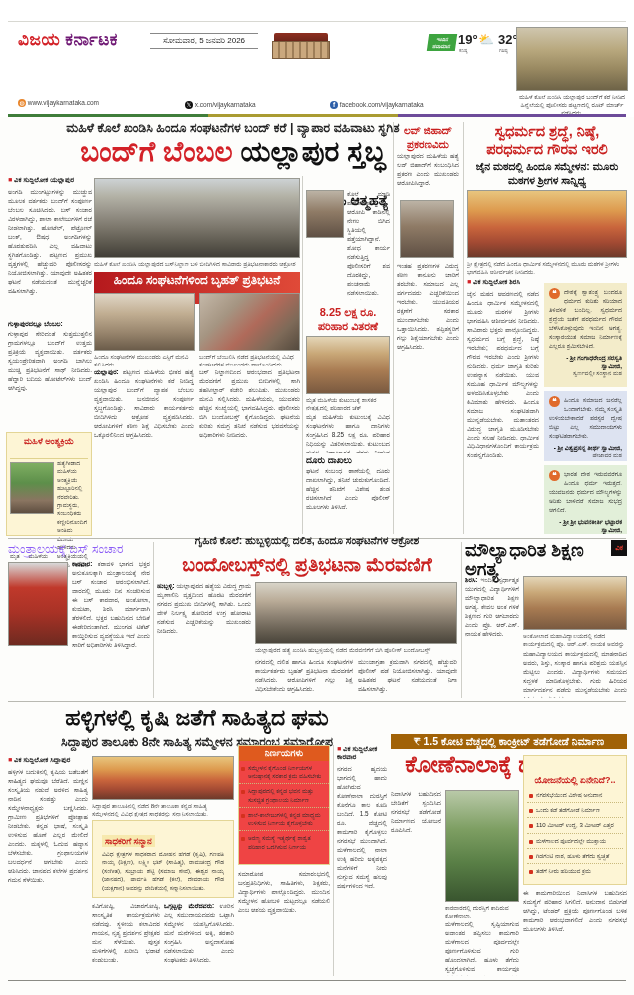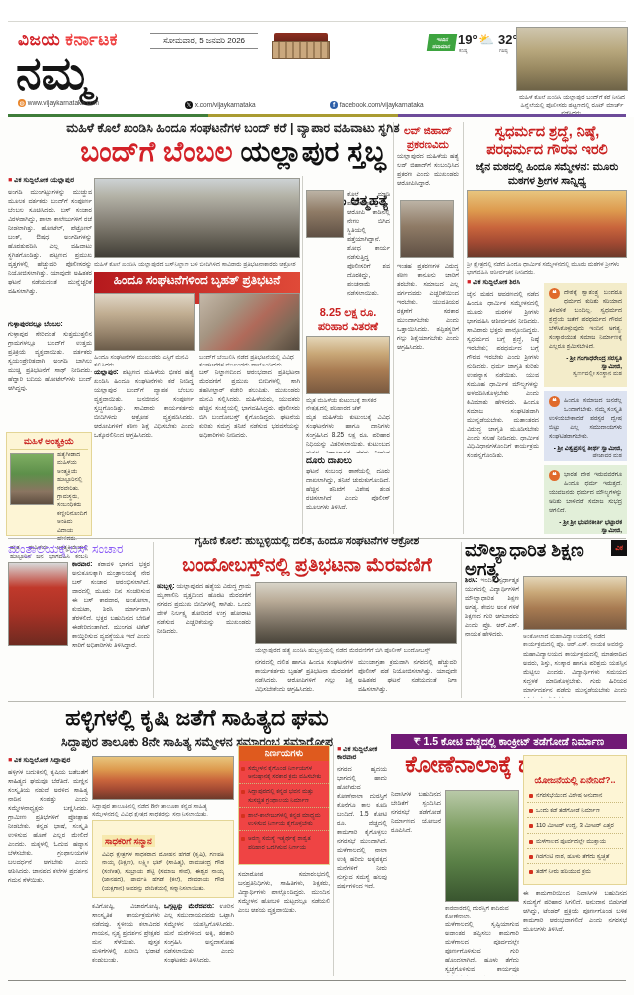--- a/index.html
+++ b/index.html
@@ -36,23 +36,22 @@
   .nirnaya-item:before{content:"";position:absolute;left:2px;top:6px;width:4px;height:4px;background:#d4311e;border-radius:1px;}
 </style>
 </head>
 <body>
 
 <div class="abs" style="left:0;top:0;width:634px;height:117px;background:#fff;">
   <div class="abs hline" style="left:8px;top:21px;width:618px;background:#d8d8d2;"></div>
 
   <div class="abs" style="left:18px;top:30px;font-size:17px;font-weight:bold;letter-spacing:0.5px;">
     <span style="color:#d32127;">ವಿಜಯ</span>
-    <span style="color:#ef4444;">ಕರ್ನಾಟಕ</span>
-  </div>
-  <div class="abs" style="left:16px;top:46px;font-size:46px;font-weight:bold;color:#151515;">ನಮ್ಮ</div>
+    <span style="color:#701a75;">ಕರ್ನಾಟಕ</span>
+  </div>
   <div class="abs" style="left:18px;top:99px;font-size:6.5px;color:#444;">
     <span style="display:inline-block;width:8px;height:8px;border-radius:50%;background:#e8852b;color:#fff;font-size:6px;text-align:center;line-height:8px;vertical-align:middle;">◍</span>
     <span>www.vijaykarnataka.com</span>
   </div>
 
   <div class="abs" style="left:150px;top:33px;width:108px;border-top:1px solid #888;border-bottom:1px solid #888;text-align:center;font-size:8px;font-weight:normal;color:#222;padding:2px 0;">
     <span>ಸೋಮವಾರ, 5 ಜನವರಿ 2026</span>
   </div>
 
   <div class="abs" style="left:272px;top:33px;width:58px;height:26px;">
@@ -96,21 +95,21 @@
 </div>
 
 <div class="abs byline" style="left:8px;top:176px;width:84px;">
   <span class="dot">■</span><span>ವಿಕ ಸುದ್ದಿಲೋಕ ಯಲ್ಲಾಪುರ</span>
 </div>
 <div class="abs body-txt" style="left:8px;top:188px;width:84px;height:130px;">ಅಂಗಡಿ ಮುಂಗಟ್ಟುಗಳನ್ನು ಮುಚ್ಚುವ ಮೂಲಕ ವರ್ತಕರು ಬಂದ್‌ಗೆ ಸಂಪೂರ್ಣ ಬೆಂಬಲ ಸೂಚಿಸಿದರು. ಬಸ್ ಸಂಚಾರ ವಿರಳವಾಗಿದ್ದು, ಶಾಲಾ ಕಾಲೇಜುಗಳಿಗೆ ರಜೆ ನೀಡಲಾಗಿತ್ತು. ಹೋಟೆಲ್, ಪೆಟ್ರೋಲ್ ಬಂಕ್, ಔಷಧ ಅಂಗಡಿಗಳನ್ನು ಹೊರತುಪಡಿಸಿ ಎಲ್ಲ ವಹಿವಾಟು ಸ್ಥಗಿತಗೊಂಡಿತ್ತು. ಪಟ್ಟಣದ ಪ್ರಮುಖ ವೃತ್ತಗಳಲ್ಲಿ ಹೆಚ್ಚುವರಿ ಪೊಲೀಸರನ್ನು ನಿಯೋಜಿಸಲಾಗಿತ್ತು. ಯಾವುದೇ ಅಹಿತಕರ ಘಟನೆ ನಡೆಯದಂತೆ ಮುನ್ನೆಚ್ಚರಿಕೆ ವಹಿಸಲಾಗಿತ್ತು.</div>
 <div class="abs" style="left:8px;top:320px;width:84px;font-size:6.6px;font-weight:bold;color:#000;">ಗುಳ್ಳಾಪುರದಲ್ಲೂ ಬೆಂಬಲ:</div>
 <div class="abs body-txt" style="left:8px;top:330px;width:84px;height:98px;">ಗುಳ್ಳಾಪುರ ಸೇರಿದಂತೆ ಸುತ್ತಮುತ್ತಲಿನ ಗ್ರಾಮಗಳಲ್ಲೂ ಬಂದ್‌ಗೆ ಉತ್ತಮ ಪ್ರತಿಕ್ರಿಯೆ ವ್ಯಕ್ತವಾಯಿತು. ವರ್ತಕರು ಸ್ವಯಂಪ್ರೇರಿತವಾಗಿ ಅಂಗಡಿ ಬಾಗಿಲು ಮುಚ್ಚಿ ಪ್ರತಿಭಟನೆಗೆ ಸಾಥ್ ನೀಡಿದರು. ಹೆದ್ದಾರಿ ಬದಿಯ ಹೋಟೆಲ್‌ಗಳು ಬಂದ್ ಆಗಿದ್ದವು.</div>
 
 <div class="abs yellow-box" style="left:6px;top:432px;width:86px;height:104px;padding:3px;">
-  <div class="ctr red-h" style="font-size:8.5px;border-bottom:1px solid #e0d28e;padding-bottom:2px;">ಮಹಿಳೆ ಅಂತ್ಯಕ್ರಿಯೆ</div>
+  <div class="ctr red-h" style="font-size:8.5px;border-bottom:1px solid #e0d28e;padding-bottom:11px;">ಮಹಿಳೆ ಅಂತ್ಯಕ್ರಿಯೆ</div>
   <div class="photo ph-woman" style="width:44px;height:52px;float:left;margin:3px 3px 1px 0;"></div>
   <div class="body-txt" style="font-size:6px;">ಹತ್ಯೆಗೀಡಾದ ಮಹಿಳೆಯ ಅಂತ್ಯಕ್ರಿಯೆ ಹುಟ್ಟೂರಿನಲ್ಲಿ ನೆರವೇರಿತು. ಗ್ರಾಮಸ್ಥರು, ಸಂಬಂಧಿಕರು ಕಣ್ಣೀರಿನೊಂದಿಗೆ ಅಂತಿಮ ವಿದಾಯ ಹೇಳಿದರು.</div>
   <div class="body-txt" style="font-size:6px;clear:both;margin-top:1px;">ಮೃತ ಮಹಿಳೆಯ ಅಂತ್ಯಕ್ರಿಯೆಯಲ್ಲಿ ಹುಟ್ಟೂರಿನ ಜನ ಭಾಗವಹಿಸಿ ಕಂಬನಿ ಮಿಡಿದರು.</div>
 </div>
 
 <div class="abs photo ph-crowd" style="left:94px;top:178px;width:206px;height:80px;"></div>
 <div class="abs cap" style="left:94px;top:260px;width:206px;height:10px;font-weight:normal;">ಮಹಿಳೆ ಕೊಲೆ ಖಂಡಿಸಿ ಯಲ್ಲಾಪುರದ ಬಸ್‌ನಿಲ್ದಾಣ ಬಳಿ ಬೀದಿಗಿಳಿದ ಸಾವಿರಾರು ಪ್ರತಿಭಟನಾಕಾರರು ಆಕ್ರೋಶ ವ್ಯಕ್ತಪಡಿಸಿದರು.</div>
 <div class="abs ctr" style="left:94px;top:272px;width:206px;height:32px;background:linear-gradient(90deg,#b5191d,#e04a38);color:#fff;font-size:12px;font-weight:bold;line-height:17px;">ಹಿಂದೂ ಸಂಘಟನೆಗಳಿಂದ ಬೃಹತ್ ಪ್ರತಿಭಟನೆ</div>
 <div class="abs photo ph-meeting" style="left:94px;top:293px;width:101px;height:58px;"></div>
 <div class="abs photo ph-banner" style="left:199px;top:293px;width:101px;height:58px;"></div>
@@ -233,21 +232,21 @@
   <div class="nirnaya-item" style="border-bottom:none;">ಅರಣ್ಯ ಸಮಸ್ಯೆ ಇತ್ಯರ್ಥಕ್ಕೆ ಶಾಶ್ವತ ಪರಿಹಾರ ಒದಗಿಸುವ ನಿರ್ಣಯ</div>
 </div>
 <div class="abs body-txt" style="left:238px;top:870px;width:92px;height:106px;">ಸಮಾರೋಪ ಸಮಾರಂಭದಲ್ಲಿ ಜನಪ್ರತಿನಿಧಿಗಳು, ಸಾಹಿತಿಗಳು, ಶಿಕ್ಷಕರು, ವಿದ್ಯಾರ್ಥಿಗಳು ಪಾಲ್ಗೊಂಡಿದ್ದರು. ಮುಂದಿನ ಸಮ್ಮೇಳನ ಹೋಬಳಿ ಮಟ್ಟದಲ್ಲೂ ನಡೆಯಲಿ ಎಂಬ ಆಶಯ ವ್ಯಕ್ತವಾಯಿತು.</div>
 
 <div class="abs vline" style="left:333px;top:745px;height:231px;"></div>
 <div class="abs" style="left:337px;top:745px;width:50px;">
   <div class="byline" style="white-space:normal;"><span class="dot">■</span><span>ವಿಕ ಸುದ್ದಿಲೋಕ ಕಾರವಾರ</span></div>
 </div>
 <div class="abs body-txt" style="left:337px;top:765px;width:50px;height:211px;">ನಗರದ ಹೃದಯ ಭಾಗದಲ್ಲಿ ಹಾದು ಹೋಗಿರುವ ಕೋಣೆನಾಲಾ ದುರಸ್ತಿಗೆ ಕೊನೆಗೂ ಕಾಲ ಕೂಡಿ ಬಂದಿದೆ. 1.5 ಕೋಟಿ ರೂ. ವೆಚ್ಚದಲ್ಲಿ ಕಾಮಗಾರಿ ಕೈಗೊಳ್ಳಲು ನಗರಸಭೆ ಮುಂದಾಗಿದೆ. ಮಳೆಗಾಲದಲ್ಲಿ ನಾಲಾ ಉಕ್ಕಿ ಹರಿದು ಅಕ್ಕಪಕ್ಕದ ಮನೆಗಳಿಗೆ ನೀರು ನುಗ್ಗುವ ಸಮಸ್ಯೆ ಹಲವು ವರ್ಷಗಳಿಂದ ಇದೆ.</div>
 
-<div class="abs ctr" style="left:391px;top:734px;width:236px;height:15px;background:#701a75;color:#fff;font-size:10.5px;font-weight:bold;line-height:15px;">₹ 1.5 ಕೋಟಿ ವೆಚ್ಚದಲ್ಲಿ ಕಾಂಕ್ರೀಟ್ ತಡೆಗೋಡೆ ನಿರ್ಮಾಣ</div>
+<div class="abs ctr" style="left:391px;top:734px;width:236px;height:15px;background:#a16207;color:#fff;font-size:10.5px;font-weight:bold;line-height:15px;">₹ 1.5 ಕೋಟಿ ವೆಚ್ಚದಲ್ಲಿ ಕಾಂಕ್ರೀಟ್ ತಡೆಗೋಡೆ ನಿರ್ಮಾಣ</div>
 <div class="abs ctr red-h" style="left:391px;top:751px;width:236px;font-size:23px;white-space:nowrap;">ಕೋಣೆನಾಲಾಕ್ಕೆ ದುರಸ್ತಿ ಭಾಗ್ಯ</div>
 <div class="abs body-txt" style="left:391px;top:790px;width:50px;height:186px;">ನಿವಾಸಿಗಳ ಬಹುದಿನದ ಬೇಡಿಕೆಗೆ ಸ್ಪಂದಿಸಿದ ನಗರಸಭೆ ತಡೆಗೋಡೆ ನಿರ್ಮಾಣದ ಯೋಜನೆ ರೂಪಿಸಿದೆ.</div>
 <div class="abs photo ph-nala" style="left:445px;top:790px;width:74px;height:112px;"></div>
 <div class="abs cap" style="left:445px;top:904px;width:74px;height:14px;font-weight:normal;">ಕಾರವಾರದಲ್ಲಿ ದುರಸ್ತಿಗೆ ಕಾದಿರುವ ಕೋಣೆನಾಲಾ.</div>
 <div class="abs body-txt" style="left:445px;top:920px;width:74px;height:56px;">ಮಳೆಗಾಲದಲ್ಲಿ ಸೃಷ್ಟಿಯಾಗುವ ಅವಾಂತರ ತಪ್ಪಿಸಲು ಕಾಮಗಾರಿ ಮಳೆಗಾಲದ ಪೂರ್ವದಲ್ಲೇ ಪೂರ್ಣಗೊಳಿಸುವ ಗುರಿ ಹೊಂದಲಾಗಿದೆ. ಹೂಳು ತೆಗೆದು ಸ್ವಚ್ಛಗೊಳಿಸುವ ಕಾರ್ಯವೂ ನಡೆಯಲಿದೆ ಎಂದು ಅಧಿಕಾರಿಗಳು ತಿಳಿಸಿದ್ದಾರೆ.</div>
 
 <div class="abs yellow-box" style="left:523px;top:755px;width:104px;height:130px;padding:3px;">
   <div class="ctr red-h" style="font-size:9px;padding-bottom:2px;margin-top:16px;">ಯೋಜನೆಯಲ್ಲಿ ಏನೇನಿದೆ?..</div>
   <div class="nirnaya-item">ನಗರಸಭೆಯಿಂದ ವಿಶೇಷ ಅನುದಾನ</div>
   <div class="nirnaya-item">ಒಂದು ಕಡೆ ತಡೆಗೋಡೆ ನಿರ್ಮಾಣ</div>

